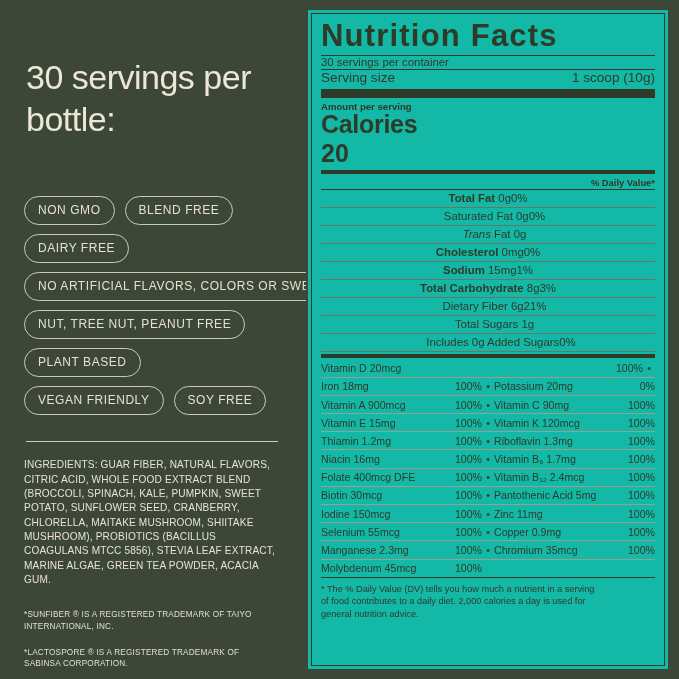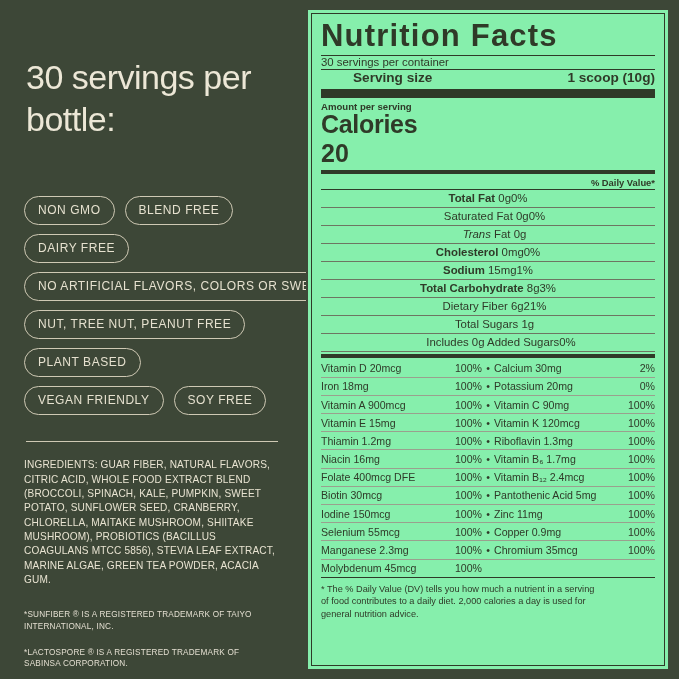--- a/index.html
+++ b/index.html
@@ -81,21 +81,21 @@
     margin-top: 14px;
   }
 
   
   .nfp-wrap {
     position: absolute;
     left: 306px;
     top: 8px;
     width: 364px;
     height: 663px;
-    background: #86efac;
+    background: #14b8a6;
     border: 2px solid #3d4737;
     box-sizing: border-box;
     padding: 3px;
   }
   .nfp {
     border: 1.5px solid #2f3a28;
     box-sizing: border-box;
     width: 100%;
     height: 100%;
     padding: 6px 9px 7px 9px;
@@ -114,24 +114,23 @@
     white-space: nowrap;
   }
   .servings-line {
     font-size: 11.4px;
     padding-bottom: 1px;
   }
   .serving-size-row {
     display: flex;
     justify-content: space-between;
     align-items: flex-end;
-    font-weight: 700;
+    font-weight: 400;
     font-size: 13.6px;
     padding-bottom: 2px;
-    margin-left: 32px;
   }
   .rule-thick {
     height: 9px;
     background: #2f3a28;
     margin: 2px 0 2px 0;
   }
   .rule-med {
     height: 4px;
     background: #2f3a28;
     margin: 2px 0;
@@ -330,24 +329,20 @@
       <div class="rule-med"></div>
 
       <div class="vit-grid">
 
         <div class="vrow">
           <div class="vcell">
             <span class="vname">Vitamin D 20mcg</span>
             <span class="vdv">100%</span>
           </div>
           <div class="vsep">•</div>
-          <div class="vcell">
-            <span class="vname">Calcium 30mg</span>
-            <span class="vdv">2%</span>
-          </div>
         </div>
 
         <div class="vrow">
           <div class="vcell">
             <span class="vname">Iron 18mg</span>
             <span class="vdv">100%</span>
           </div>
           <div class="vsep">•</div>
           <div class="vcell">
             <span class="vname">Potassium 20mg</span>

